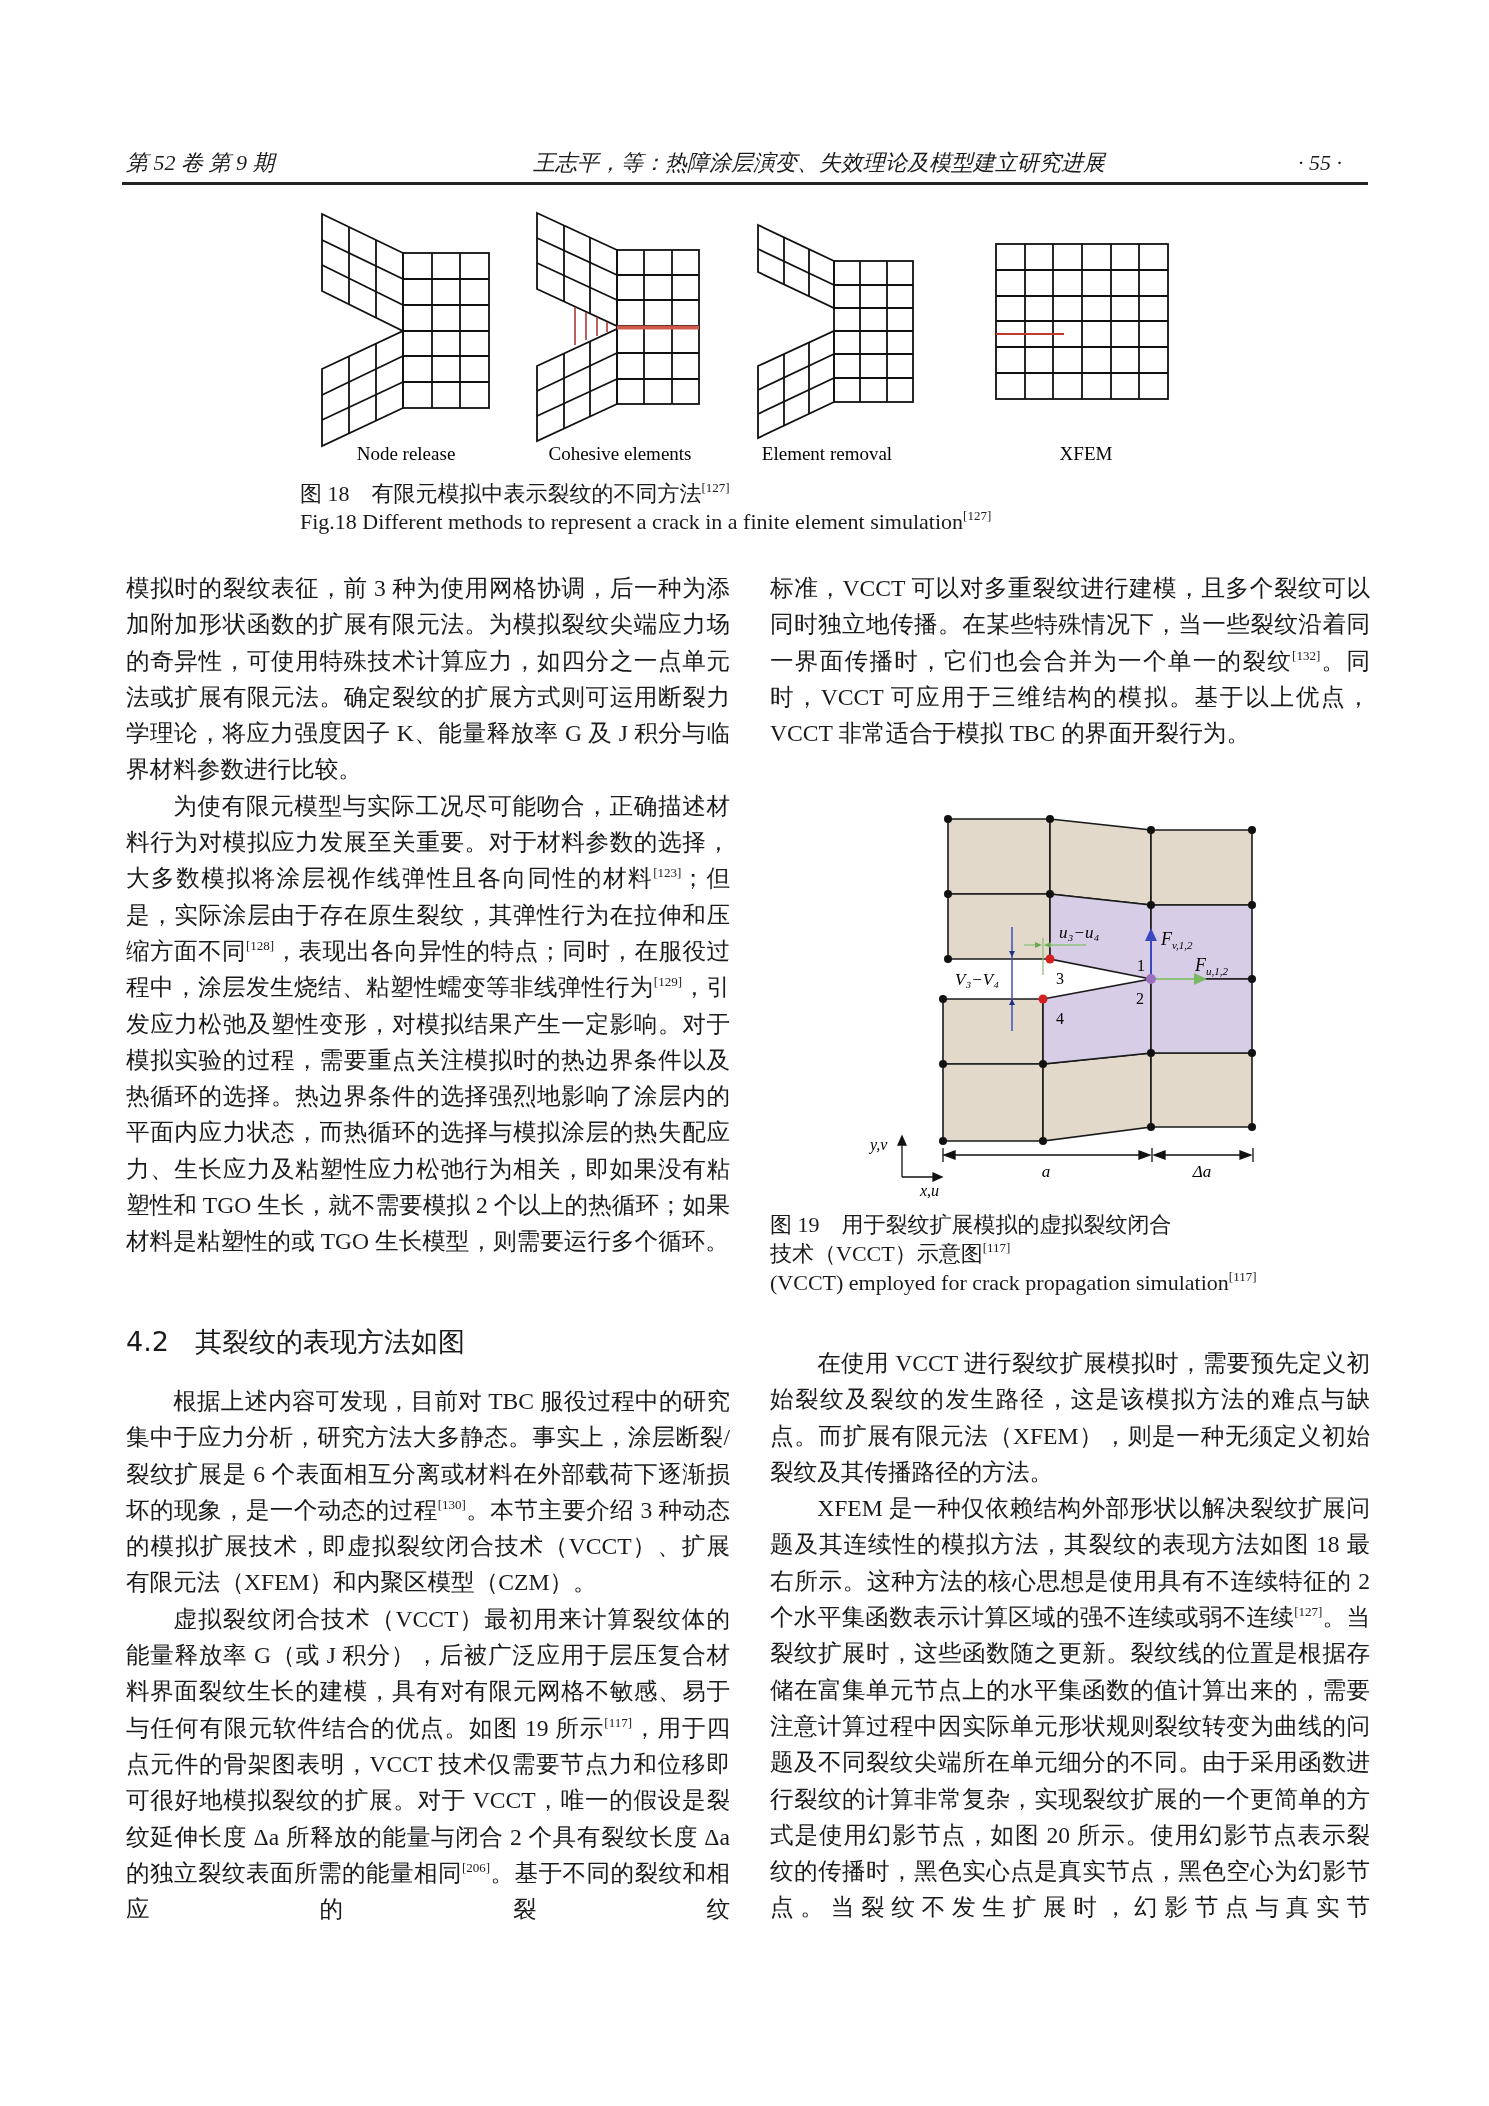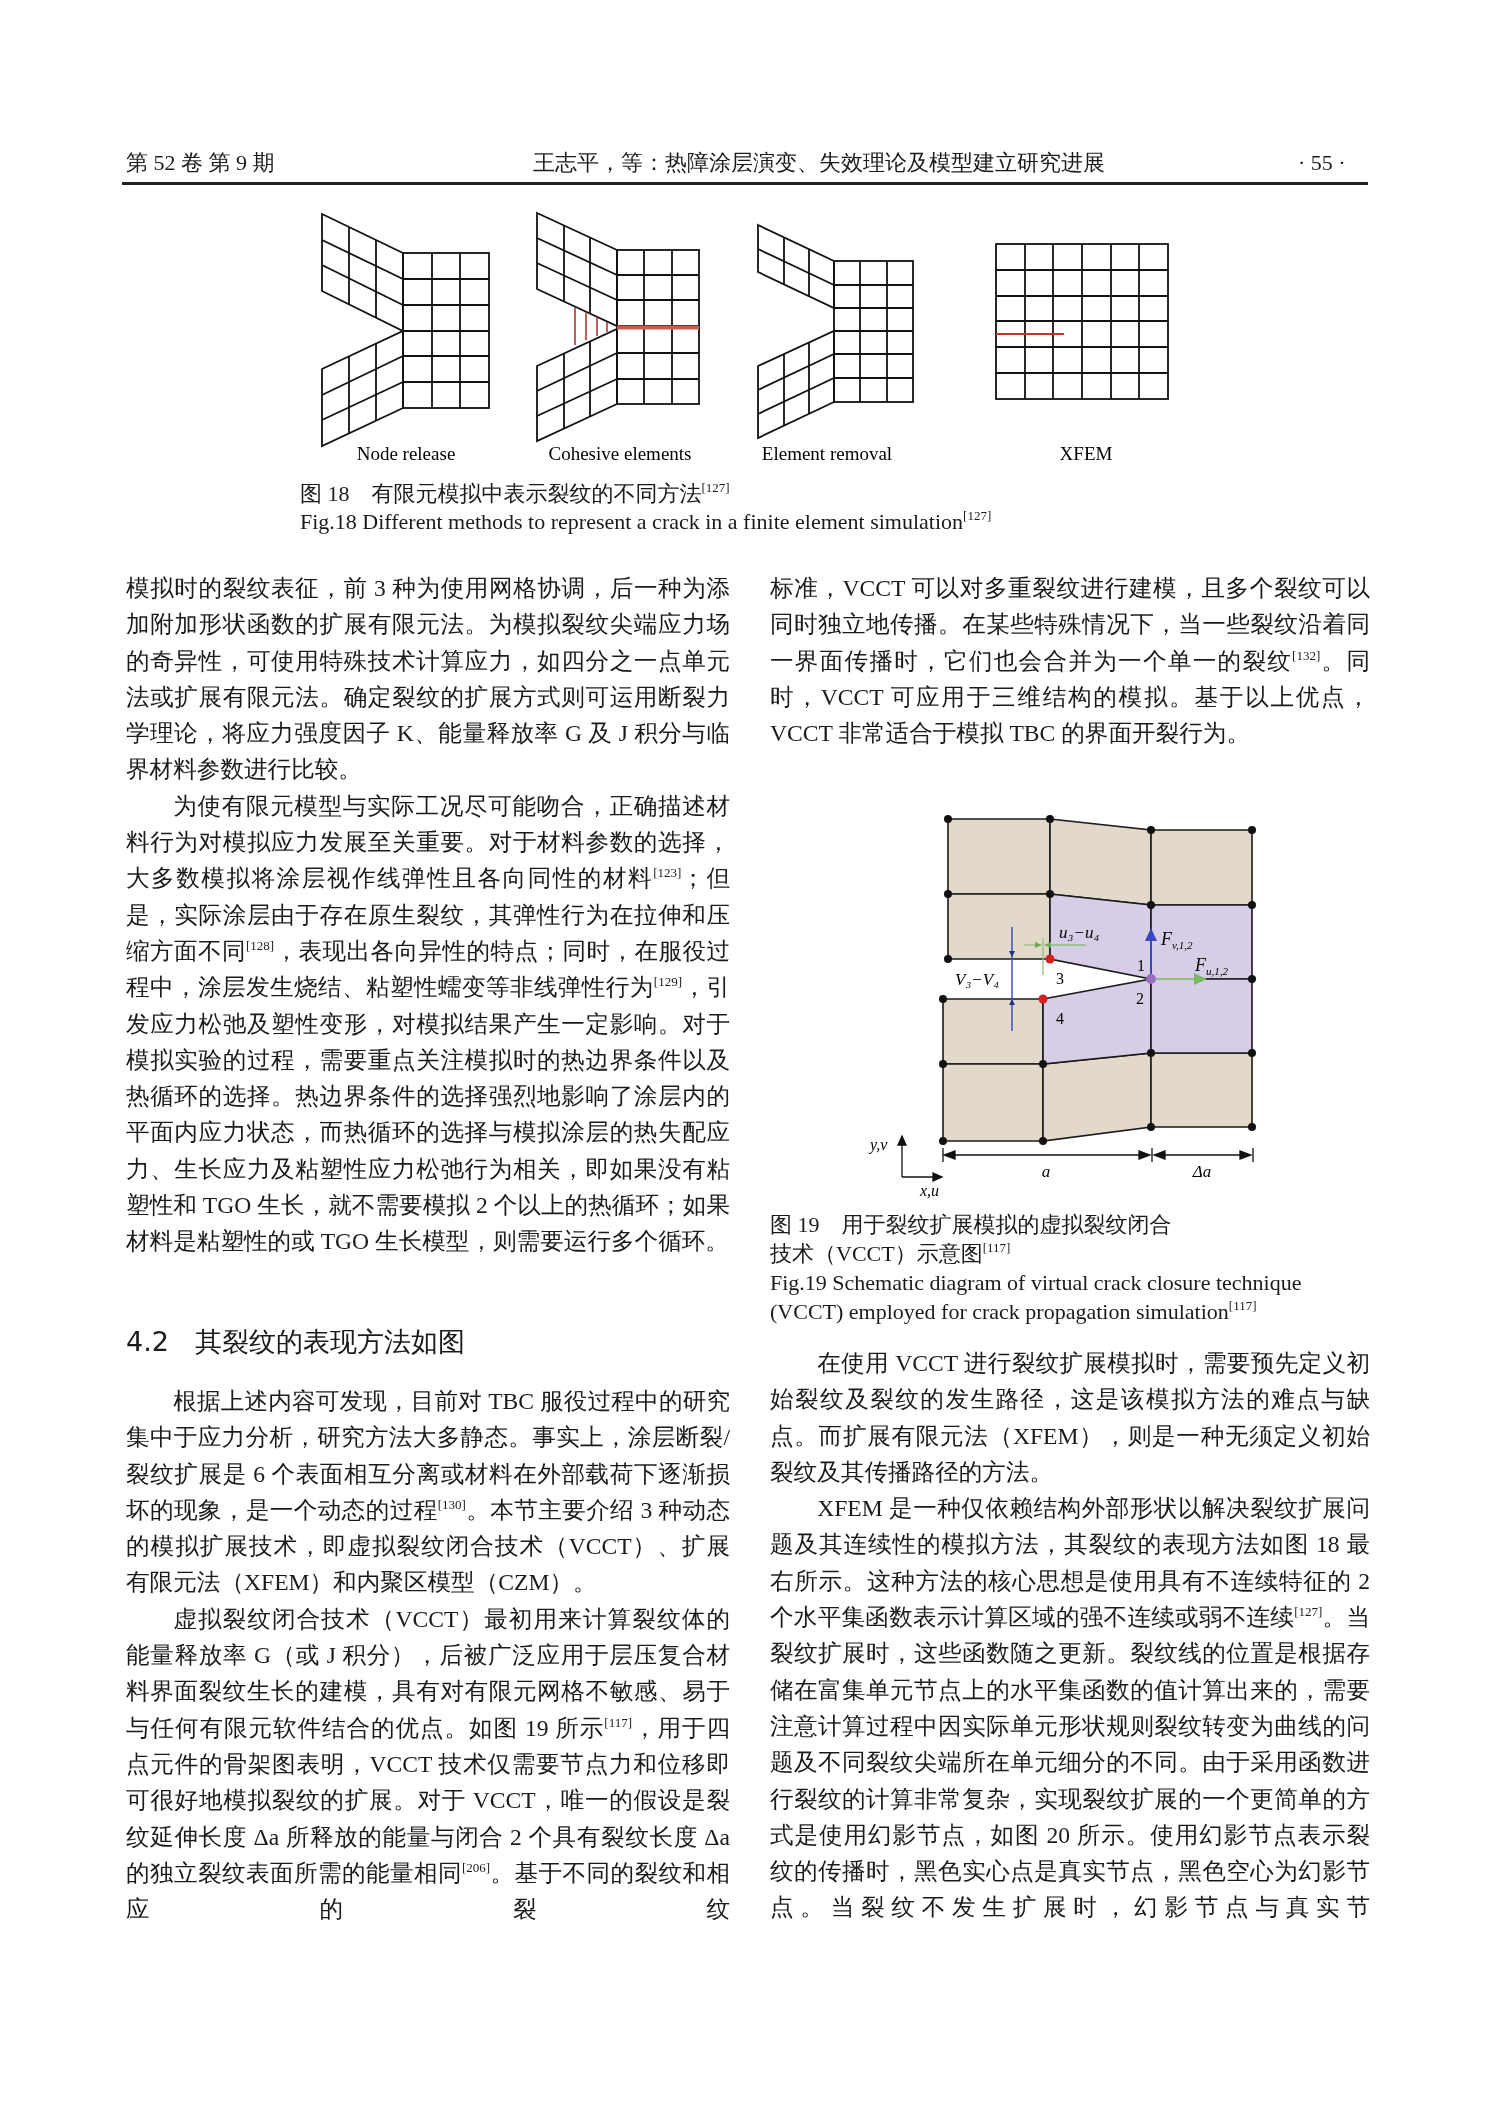--- a/index.html
+++ b/index.html
@@ -1,19 +1,19 @@
 <!DOCTYPE html>
 <html><head>
 <meta charset="utf-8">
 <style>
   html, body { margin: 0; padding: 0; background: #ffffff; }
   body { width: 1489px; height: 2106px; position: relative; overflow: hidden;
          font-family: "Liberation Serif", "DejaVu Serif", serif; color: #1a1a1a; }
   .abs { position: absolute; }
-  .hdr { top: 150px; font-size: 22px; line-height: 26px; }
+  .hdr { top: 150px; font-size: 22px; line-height: 26px; font-style: italic; }
   .hdr-rule { left: 122px; top: 182px; width: 1246px; height: 3px; background: #222; }
   .fig { position: absolute; }
   .cap { position: absolute; font-size: 22px; line-height: 28px; }
   .col { position: absolute; font-size: 23.6px; line-height: 36.3px; text-align: justify; text-align-last: justify; }
   .col p { margin: 0; }
   .col p.last { text-align-last: left; }
   .indent { text-indent: 2em; }
   sup { font-size: 13px; line-height: 0; vertical-align: 9px; }
   .sec { position: absolute; font-family: "DejaVu Sans", "Liberation Sans", sans-serif; font-size: 27px; line-height: 34px; }
   .sec .num { margin-right: 26px; }
@@ -254,20 +254,19 @@
       <polygon points="933,1173 933,1181 942,1177" fill="#111"></polygon>
     </g>
     <text x="870" y="1150" font-size="16" font-style="italic">y,v</text>
     <text x="920" y="1196" font-size="16" font-style="italic">x,u</text>
   </svg>
 </div>
 
 <div class="cap" style="left:770px; top:1210px; width:600px; line-height:29px;">
   <div>图 19　用于裂纹扩展模拟的虚拟裂纹闭合</div>
   <div><span>技术（VCCT）示意图</span><sup>[117]</sup></div>
-  <div>Fig.19 Schematic diagram of virtual crack closure technique</div>
   <div><span>(VCCT) employed for crack propagation simulation</span><sup>[117]</sup></div>
 </div>
 
 <div class="col" style="left:770px; top:1345px; width:600px;">
   <p class="indent last">在使用 VCCT 进行裂纹扩展模拟时，需要预先定义初始裂纹及裂纹的发生路径，这是该模拟方法的难点与缺点。而扩展有限元法（XFEM），则是一种无须定义初始裂纹及其传播路径的方法。</p>
   <p class="indent"><span>XFEM 是一种仅依赖结构外部形状以解决裂纹扩展问题及其连续性的模拟方法，其裂纹的表现方法如图 18 最右所示。这种方法的核心思想是使用具有不连续特征的 2 个水平集函数表示计算区域的强不连续或弱不连续</span><sup>[127]</sup><span>。当裂纹扩展时，这些函数随之更新。裂纹线的位置是根据存储在富集单元节点上的水平集函数的值计算出来的，需要注意计算过程中因实际单元形状规则裂纹转变为曲线的问题及不同裂纹尖端所在单元细分的不同。由于采用函数进行裂纹的计算非常复杂，实现裂纹扩展的一个更简单的方式是使用幻影节点，如图 20 所示。使用幻影节点表示裂纹的传播时，黑色实心点是真实节点，黑色空心为幻影节点。当裂纹不发生扩展时，幻影节点与真实节</span></p>
 </div>
 
 </body></html>

